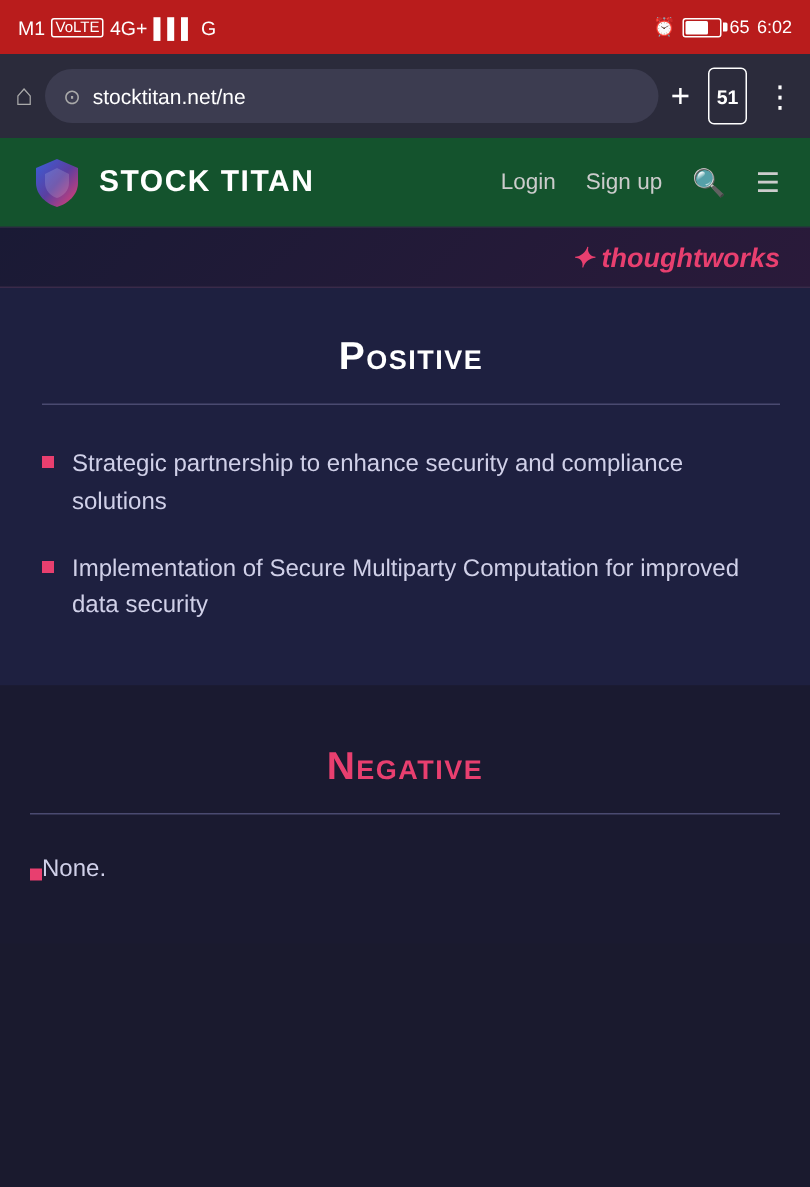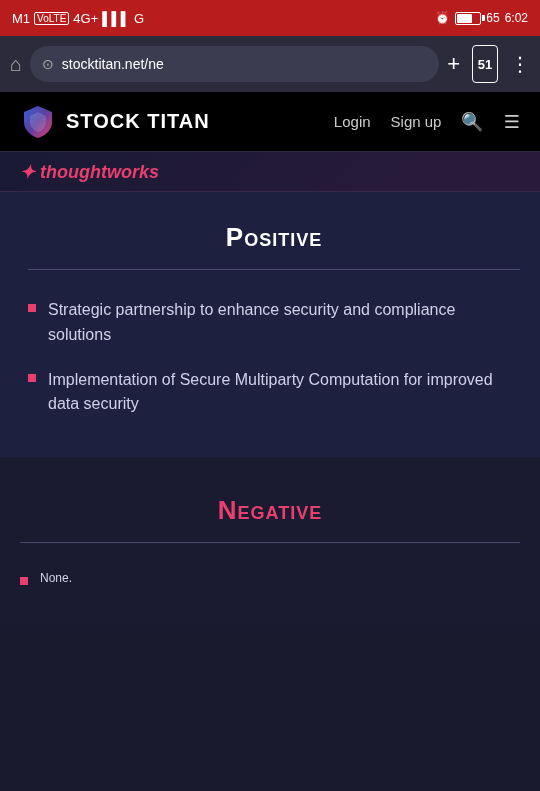--- a/index.html
+++ b/index.html
@@ -122,21 +122,21 @@
       align-items: center;
       justify-content: center;
       font-size: 13px;
       font-weight: bold;
     }
 
     
     .nav-bar {
       width: 100%;
       height: 60px;
-      background: #000000;
+      background: #14532d;
       display: flex;
       align-items: center;
       padding: 0 20px;
       border-bottom: 1px solid #2a2a40;
     }
 
     .nav-logo {
       display: flex;
       align-items: center;
       gap: 10px;
@@ -173,21 +173,21 @@
       font-size: 18px;
     }
 
     
     .thoughtworks-banner {
       width: 100%;
       background: linear-gradient(135deg, #1a1a35 0%, #2a1a3a 100%);
       height: 40px;
       display: flex;
       align-items: center;
-      justify-content: flex-start;
+      justify-content: flex-end;
       padding: 0 20px;
       border-bottom: 1px solid #3a2a4a;
     }
 
     .thoughtworks-logo {
       color: #e83f6f;
       font-size: 18px;
       font-weight: bold;
       font-style: italic;
     }
@@ -254,24 +254,23 @@
       font-size: 26px;
       font-weight: bold;
       color: #e83f6f;
       letter-spacing: 1px;
       margin-bottom: 16px;
       font-variant: small-caps;
     }
 
     .none-text {
       color: #d0d0e8;
-      font-size: 12px;
-      display: flex;
-      align-items: center;
-      gap: 12px;
+      font-size: 16px;
+      display: flex;
+      align-items: center;
     }
   </style>
 </head>
 <body>
 
 <div class="status-bar">
   <div class="status-left">
     <span>M1</span>
     <span style="font-size:10px; border:1px solid white; border-radius:2px; padding:0 2px;">VoLTE</span>
     <span>4G+</span>

